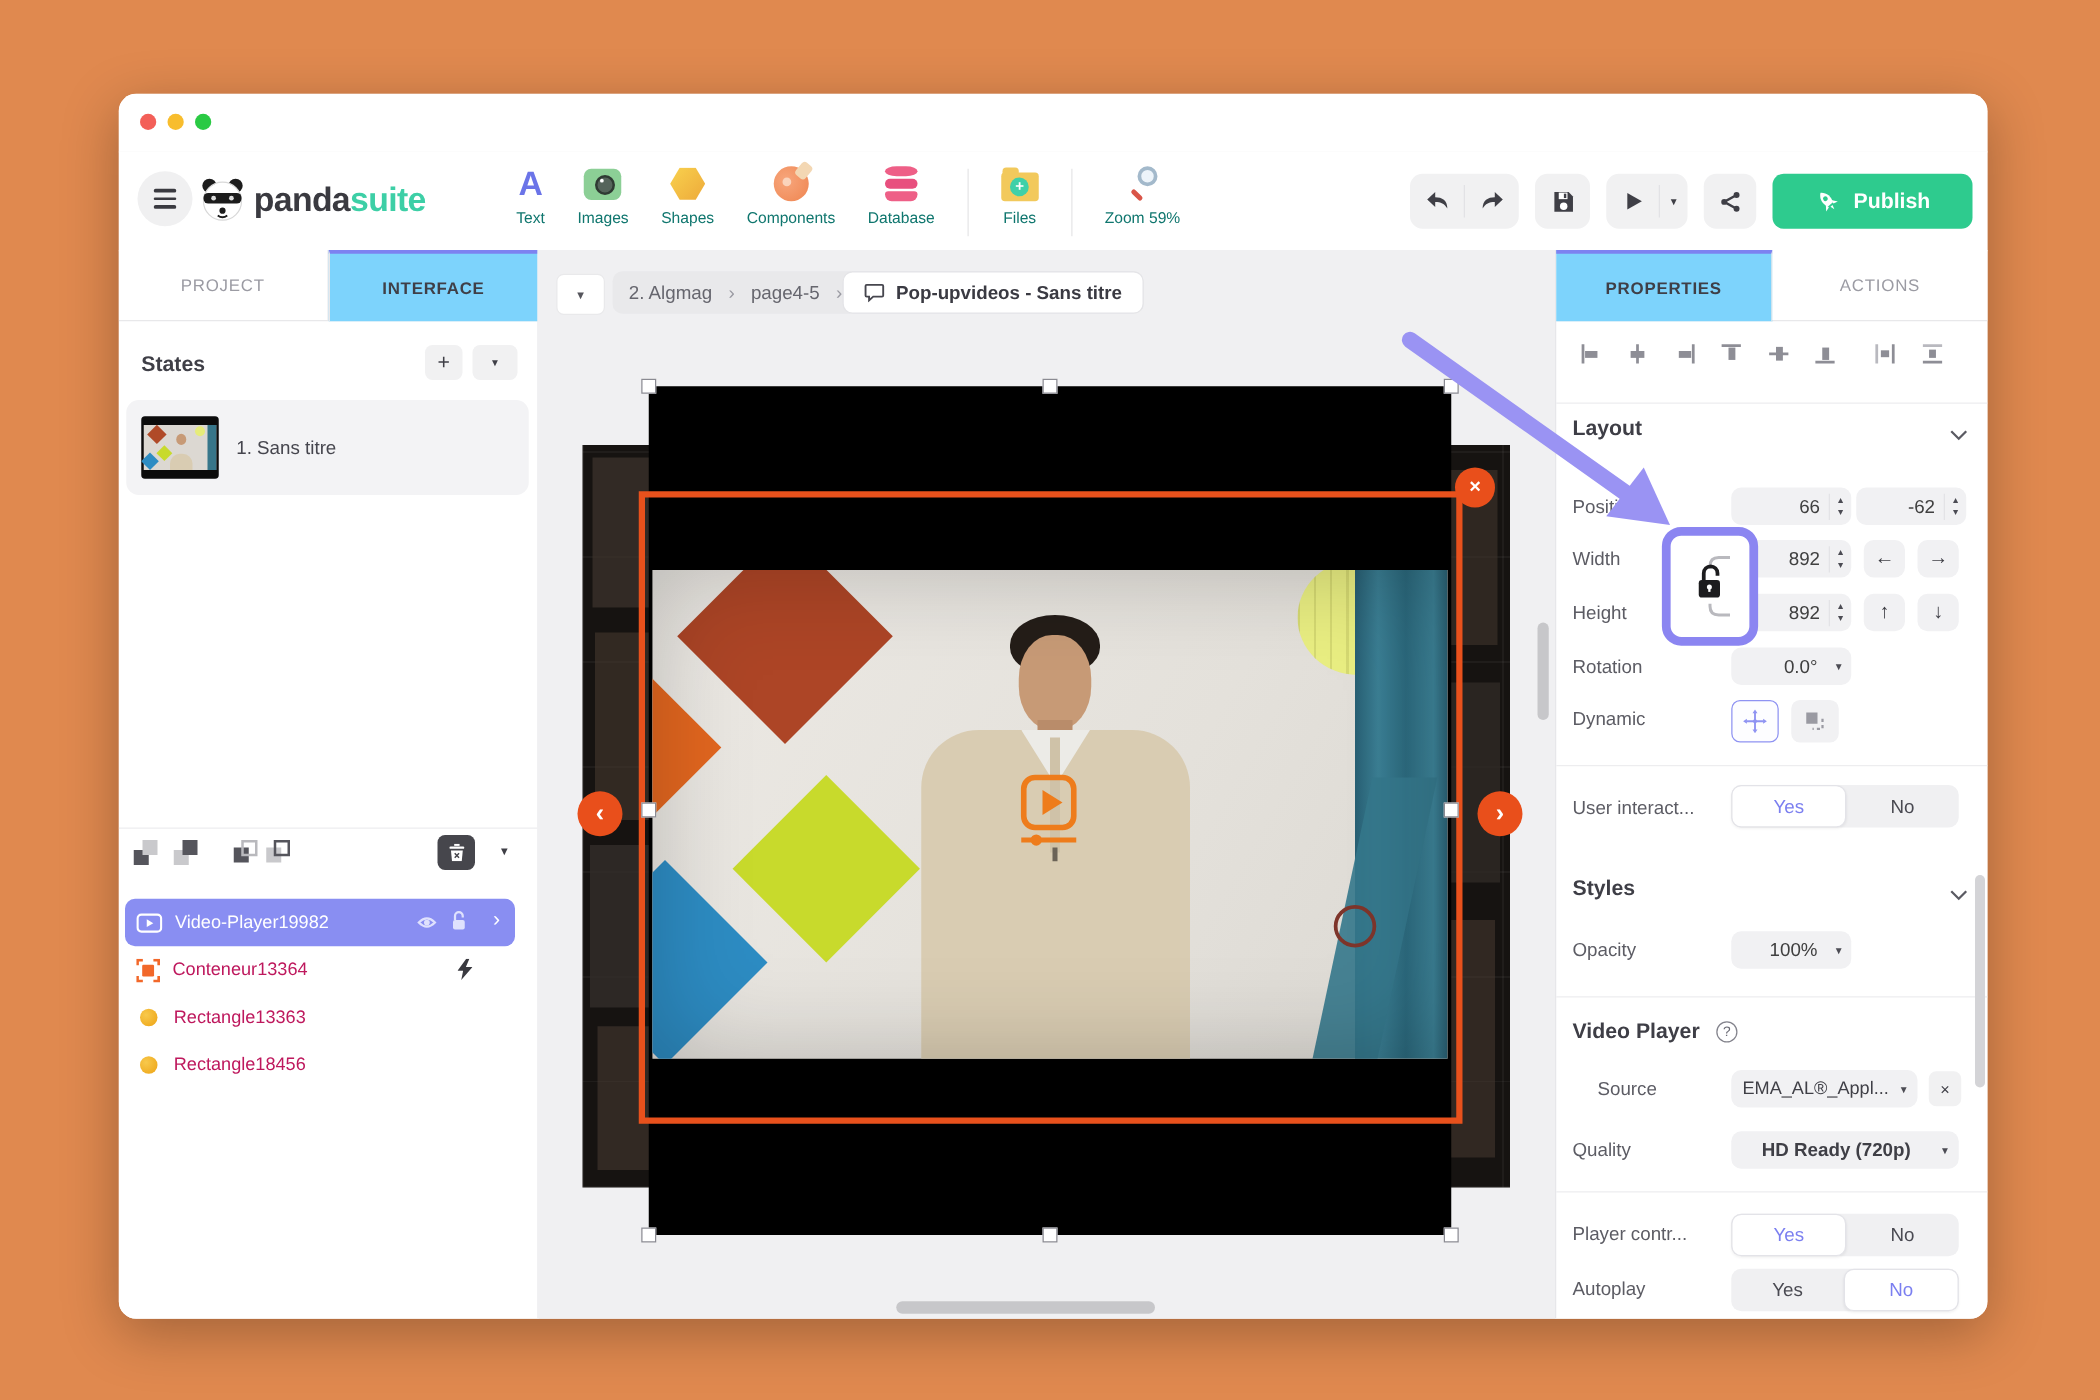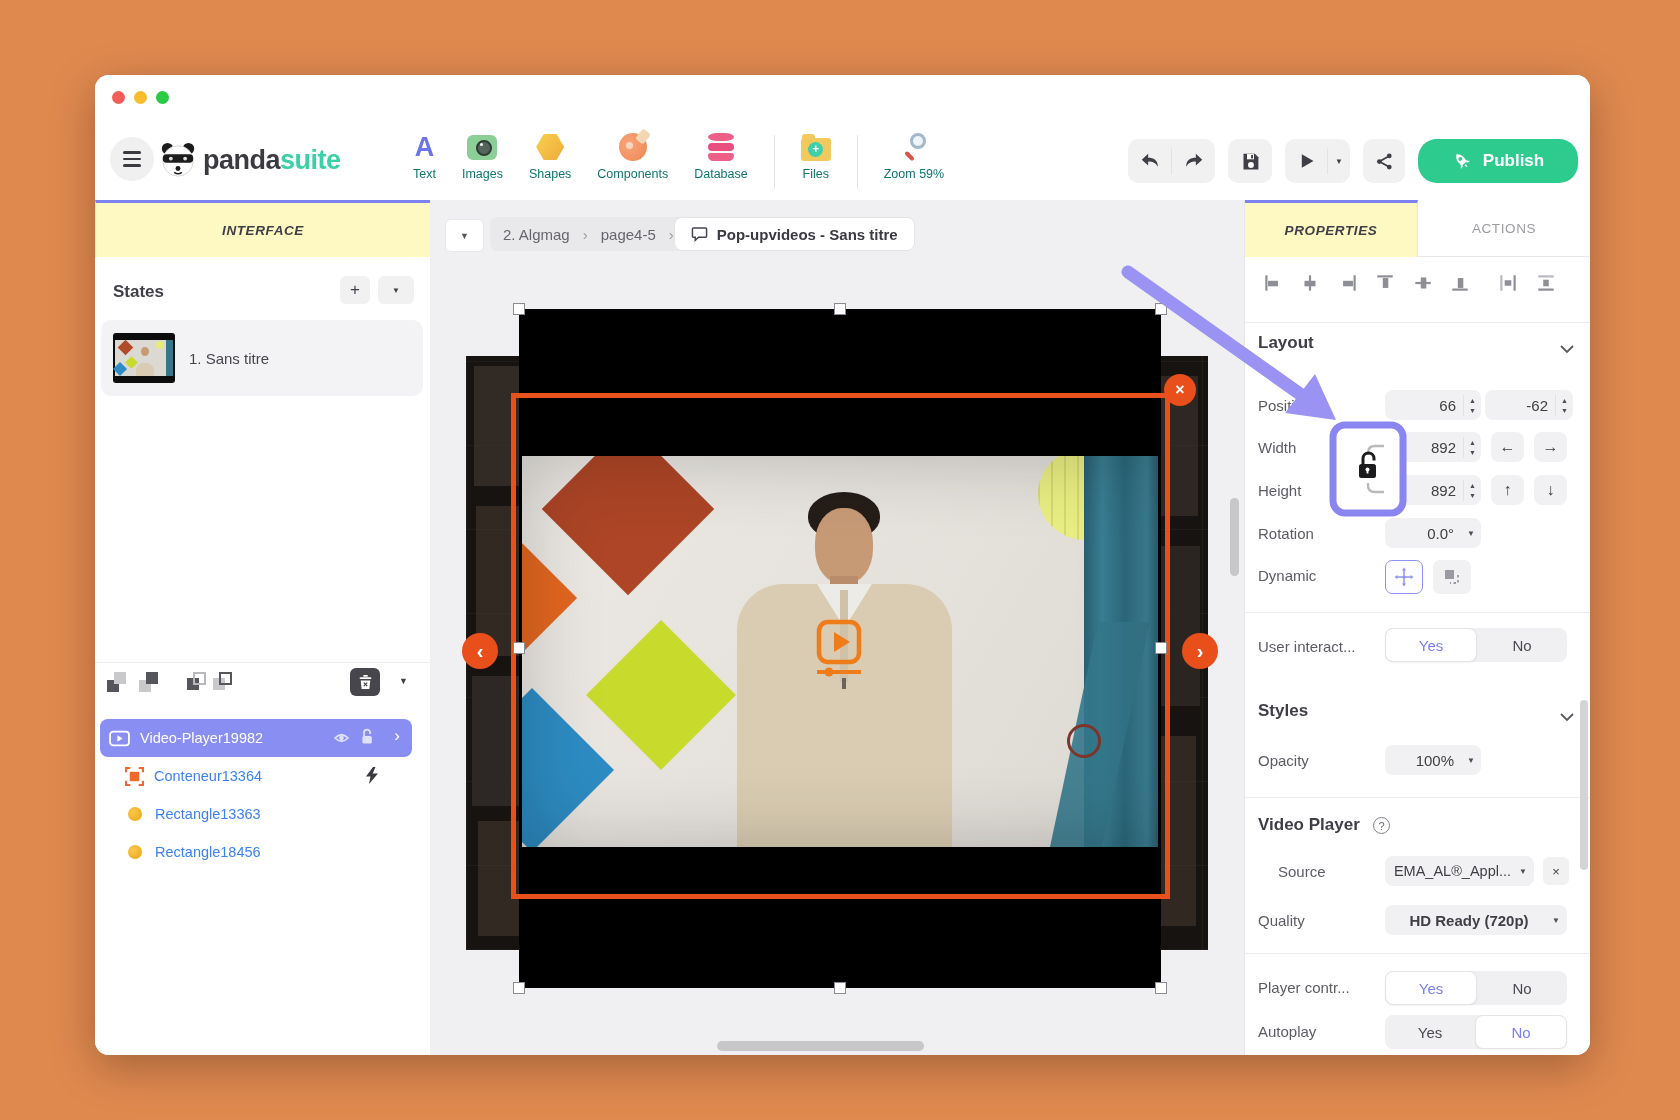--- a/index.html
+++ b/index.html
@@ -16,39 +16,39 @@
   .brand .bt{font-size:27px;font-weight:700;letter-spacing:-0.5px;text-align:right;}
   .tools{position:absolute;left:318px;top:10px;height:62px;display:flex;align-items:stretch;gap:26px;}
   .tool{display:flex;flex-direction:column;align-items:center;justify-content:flex-start;gap:4px;cursor:pointer;}
   .tool .tlabel{font-size:12.5px;color:#0f766e;white-space:nowrap;}
   .tool .ticon{height:32px;display:flex;align-items:center;justify-content:center;}
   .vsep{width:1px;background:#e6e6e8;margin:4px 0;}
   .actions{position:absolute;right:12px;top:18px;height:44px;display:flex;align-items:center;gap:13px;}
   .abtn{height:44px;background:#f1f1f2;border-radius:10px;display:flex;align-items:center;justify-content:center;}
   .acell{width:43px;height:44px;display:flex;align-items:center;justify-content:center;}
   .adiv{width:1px;height:26px;background:#e2e2e5;}
-  .publish{height:44px;width:160px;background:#2ecb8e;border-radius:19px;display:flex;align-items:center;justify-content:center;gap:10px;color:#fff;font-size:17px;font-weight:700;}
+  .publish{height:44px;width:160px;background:#2ecb8e;border-radius:9px;display:flex;align-items:center;justify-content:center;gap:10px;color:#fff;font-size:17px;font-weight:700;}
   
   .content{position:absolute;left:0;top:125px;right:0;bottom:0;}
   .leftpanel{position:absolute;left:0;top:0;width:335px;bottom:0;background:#fff;border-right:1px solid #e7e7ea;}
   .tabbar{position:absolute;left:0;top:0;right:0;height:56px;border-bottom:1px solid #e8e8ea;display:flex;}
   .tab{flex:1;display:flex;align-items:center;justify-content:center;font-size:13.5px;letter-spacing:.6px;color:#9b9ba3;background:#fff;box-sizing:border-box;}
-  .tab.active{color:#3f3f47;font-weight:700;border-top:3px solid #7d82f0;border-left:1px solid #e8e8ea;margin-bottom:-1px;background:#fef9c3;font-style:italic;}
+  .tab.active{color:#3f3f47;font-weight:700;border-top:3px solid #7d82f0;border-left:1px solid #e8e8ea;margin-bottom:-1px;background:#7dd3fc;}
   .tab.inactive-l{border-right:1px solid #e8e8ea;}
   .ptitle{position:absolute;font-size:17px;font-weight:700;color:#3f3f47;}
   .smbtn{position:absolute;background:#f1f1f2;border-radius:6px;display:flex;align-items:center;justify-content:center;color:#3f3f47;}
   .statecard{position:absolute;left:6px;top:120px;width:322px;height:76px;background:#f3f3f5;border-radius:10px;}
   .thumb{position:absolute;left:12px;top:13px;width:62px;height:50px;background:#0c0c0c;border-radius:3px;overflow:hidden;}
   .statelabel{position:absolute;left:88px;top:0;height:76px;display:flex;align-items:center;font-size:15px;color:#46464e;}
   .hdiv{position:absolute;left:0;right:0;height:1px;background:#ededef;}
   .sq2{position:absolute;width:20px;height:20px;}
   .sq2 .b{position:absolute;width:12px;height:12px;background:#c9c9cc;}
   .sq2 .f{position:absolute;width:12px;height:12px;background:#55555c;}
   .layers{position:absolute;left:0;right:0;top:519px;}
-  .lrow{position:relative;height:38px;display:flex;align-items:center;padding-left:30px;gap:10px;font-size:14.5px;color:#3b82f6;box-sizing:border-box;}
+  .lrow{position:relative;height:38px;display:flex;align-items:center;padding-left:14px;gap:10px;font-size:14.5px;color:#be185d;box-sizing:border-box;}
   .lrow.sel{background:#898ef2;border-radius:8px;color:#fff;margin:0 18px 0 5px;padding-left:9px;}
   
   .canvas{position:absolute;left:335px;top:0;width:815px;bottom:0;background:#f0f0f2;overflow:hidden;}
   .crumbcaret{position:absolute;left:15px;top:19px;width:37px;height:31px;background:#fff;border:1px solid #e9e9eb;border-radius:6px;display:flex;align-items:center;justify-content:center;color:#55555c;font-size:9px;}
   .crumbs{position:absolute;left:60px;top:17px;height:34px;background:#e9e9eb;border-radius:8px;display:flex;align-items:center;font-size:15px;color:#66666e;}
   .crumb{padding:0 13px;white-space:nowrap;}
   .csep{color:#9a9aa2;font-size:15px;}
   .crumb-active{height:34px;background:#fff;border:1px solid #e4e4e7;border-radius:8px;display:flex;align-items:center;gap:9px;padding:0 16px;color:#3a3a42;font-weight:700;white-space:nowrap;box-sizing:border-box;}
   .collage{position:absolute;left:36px;top:156px;width:742px;height:594px;background:#161311;background-image:repeating-linear-gradient(0deg,rgba(255,255,255,.045) 0 1px,transparent 1px 84px),repeating-linear-gradient(90deg,rgba(255,255,255,.045) 0 1px,transparent 1px 92px);}
   .cp{position:absolute;}
@@ -229,20 +229,21 @@
           </svg>
           <span>Publish</span>
         </div>
       </div>
     </div>
 
     <div class="content">
 
       <div class="leftpanel">
         <div class="tabbar">
+          <div class="tab inactive-l">PROJECT</div>
           <div class="tab active">INTERFACE</div>
         </div>
         <div class="ptitle" style="left:18px;top:82px;">States</div>
         <div class="smbtn" style="right:60px;top:76px;width:30px;height:28px;font-size:17px;">+</div>
         <div class="smbtn" style="right:16px;top:76px;width:36px;height:28px;font-size:8px;">▼</div>
 
         <div class="statecard">
           <div class="thumb">
             <div style="position:absolute;left:2px;right:2px;top:7px;bottom:7px;background:#dcd8d2;">
               <span style="position:absolute;left:5px;top:2px;width:11px;height:11px;background:#b04a28;transform:rotate(45deg);display:block;"></span>

